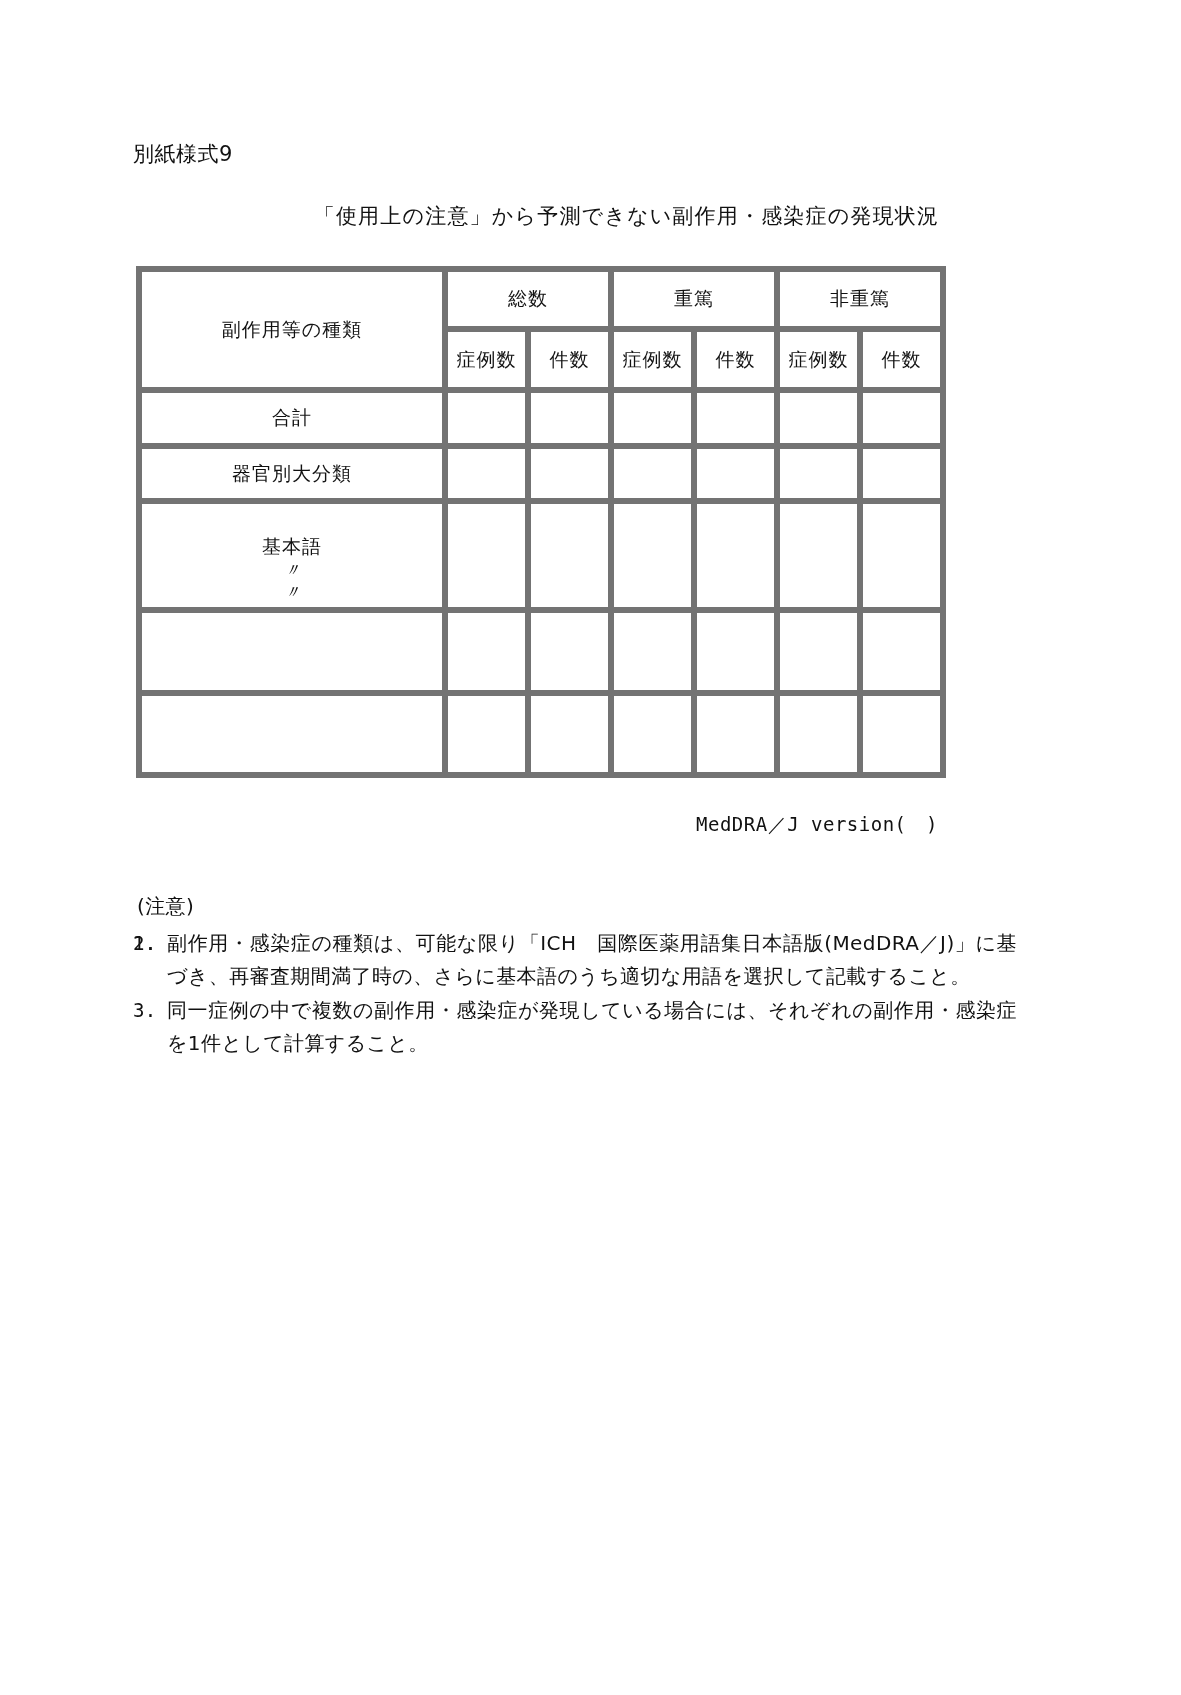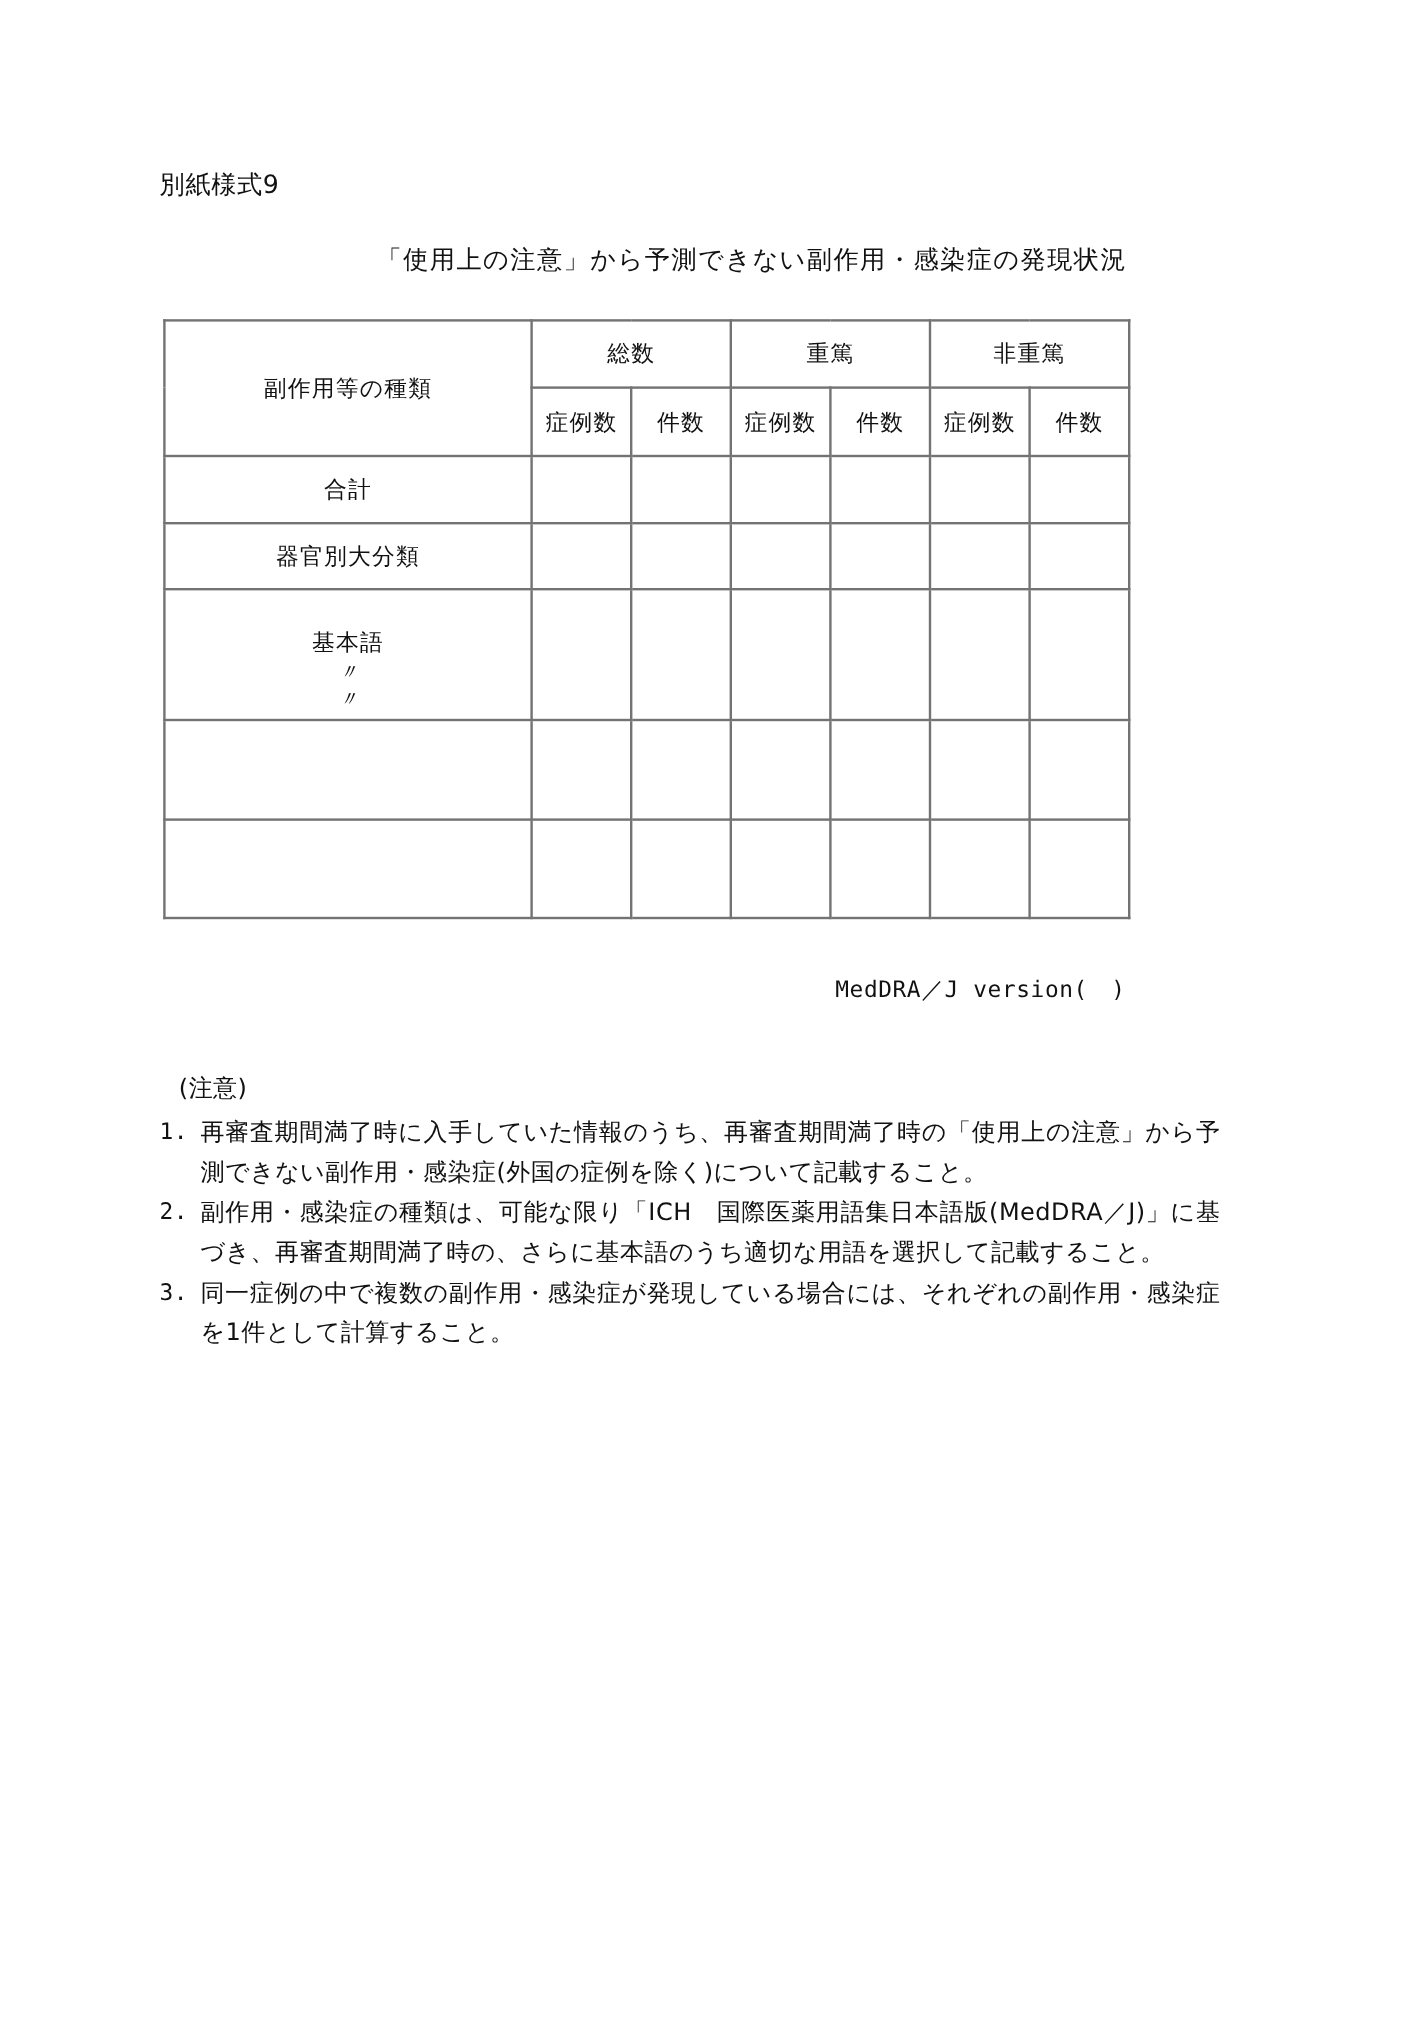--- a/index.html
+++ b/index.html
@@ -57,21 +57,21 @@
     width: 806px;
   }
   table.grid {
     border-collapse: collapse;
     table-layout: fixed;
     width: 806px;
     font-size: 19px;
   }
   table.grid th,
   table.grid td {
-    border: 2px solid #737373;
+    border: 6px solid #737373;
     padding: 0;
     text-align: center;
     vertical-align: middle;
     font-weight: normal;
     letter-spacing: 1px;
   }
   .col-kind   { width: 306px; }
   .col-num    { width:  83px; }
 
   .h-kind    { height: 109px; margin-top: 36px; }
@@ -116,21 +116,21 @@
   .notes {
     position: absolute;
     left: 133px;
     top: 890px;
     width: 884px;
     font-size: 20px;
     line-height: 33px;
     letter-spacing: 0.4px;
   }
   .notes-heading {
-    margin: 0 0 4px 16px;
+    margin: 0 0 4px 4px;
   }
   ol.note-list {
     list-style: none;
     margin: 0;
     padding: 0;
   }
   ol.note-list > li {
     position: relative;
     padding-left: 34px;
     margin-bottom: 1px;
@@ -241,21 +241,20 @@
     </table>
   </div>
 
   <div class="meddra">MedDRA／J version(　)</div>
 
   <div class="notes">
     <p class="notes-heading">(注意)</p>
     <ol class="note-list">
       <li>
         <span class="marker">1.</span>
-        <span>再審査期間満了時に入手していた情報のうち、再審査期間満了時の「使用上の注意」から予測できない副作用・感染症(外国の症例を除く)について記載すること。</span>
       </li>
       <li>
         <span class="marker">2.</span>
         <span>副作用・感染症の種類は、可能な限り「ICH　国際医薬用語集日本語版(MedDRA／J)」に基づき、再審査期間満了時の、さらに基本語のうち適切な用語を選択して記載すること。</span>
       </li>
       <li>
         <span class="marker">3.</span>
         <span>同一症例の中で複数の副作用・感染症が発現している場合には、それぞれの副作用・感染症を1件として計算すること。</span>
       </li>
     </ol>

